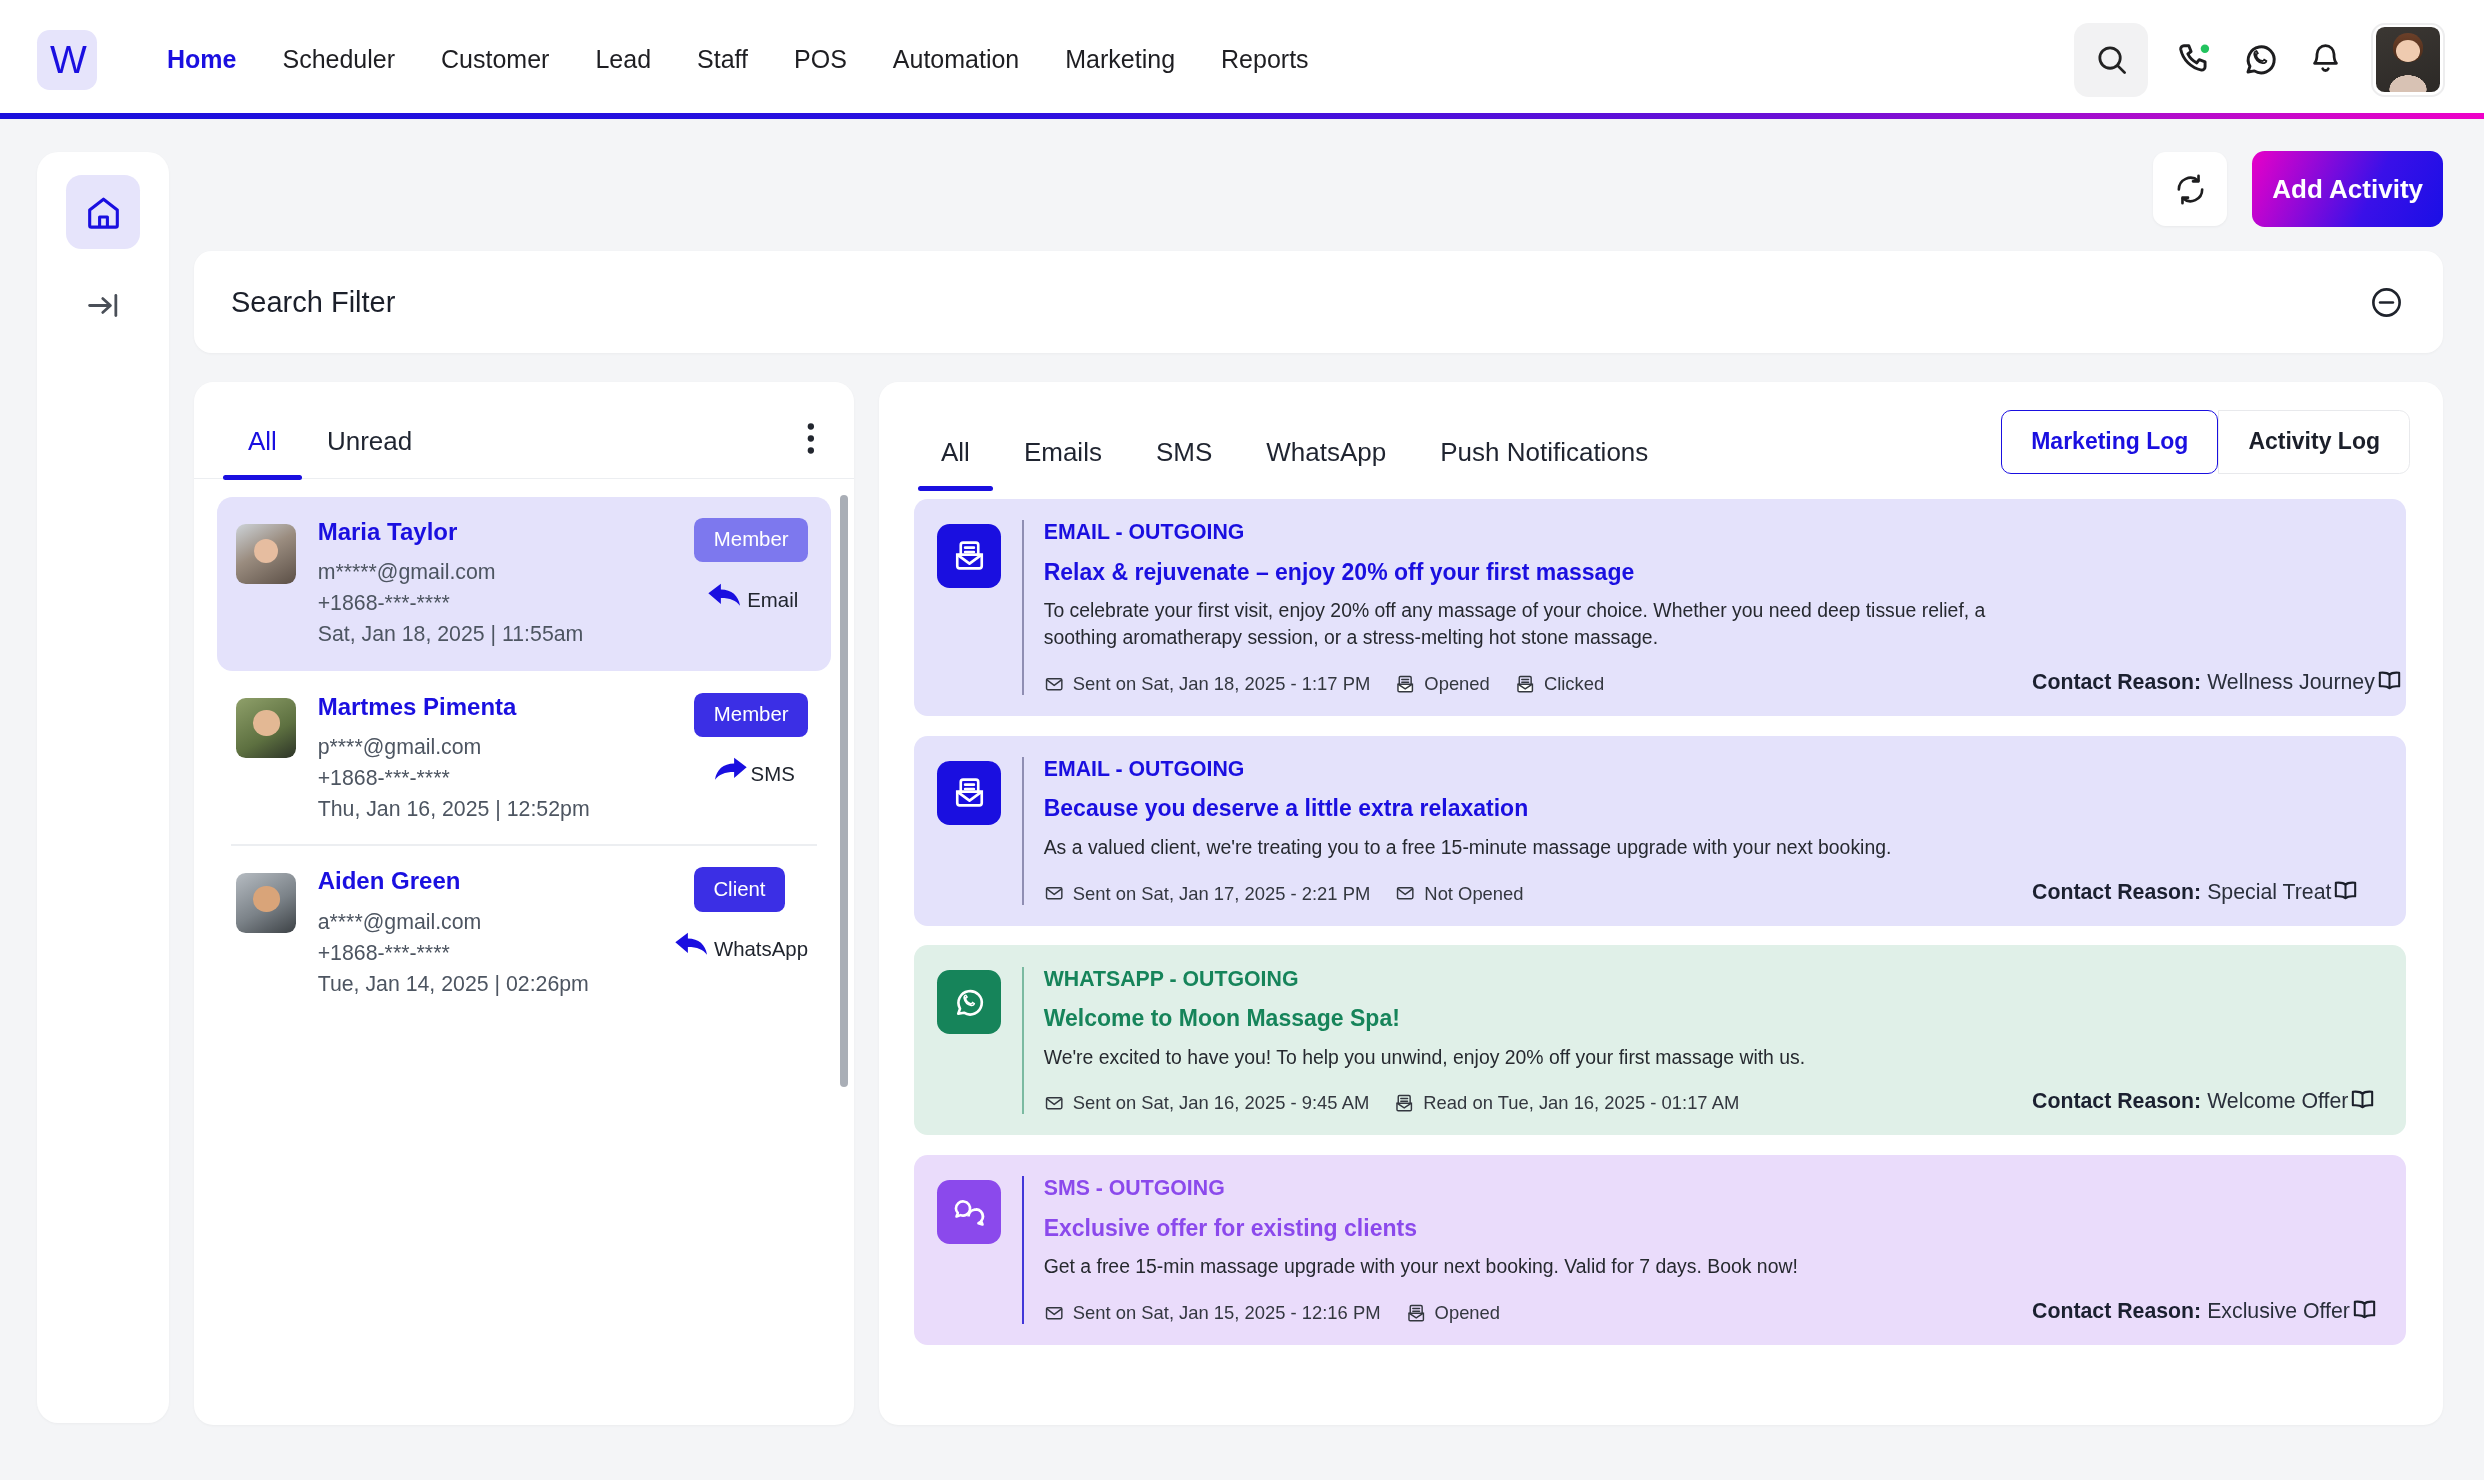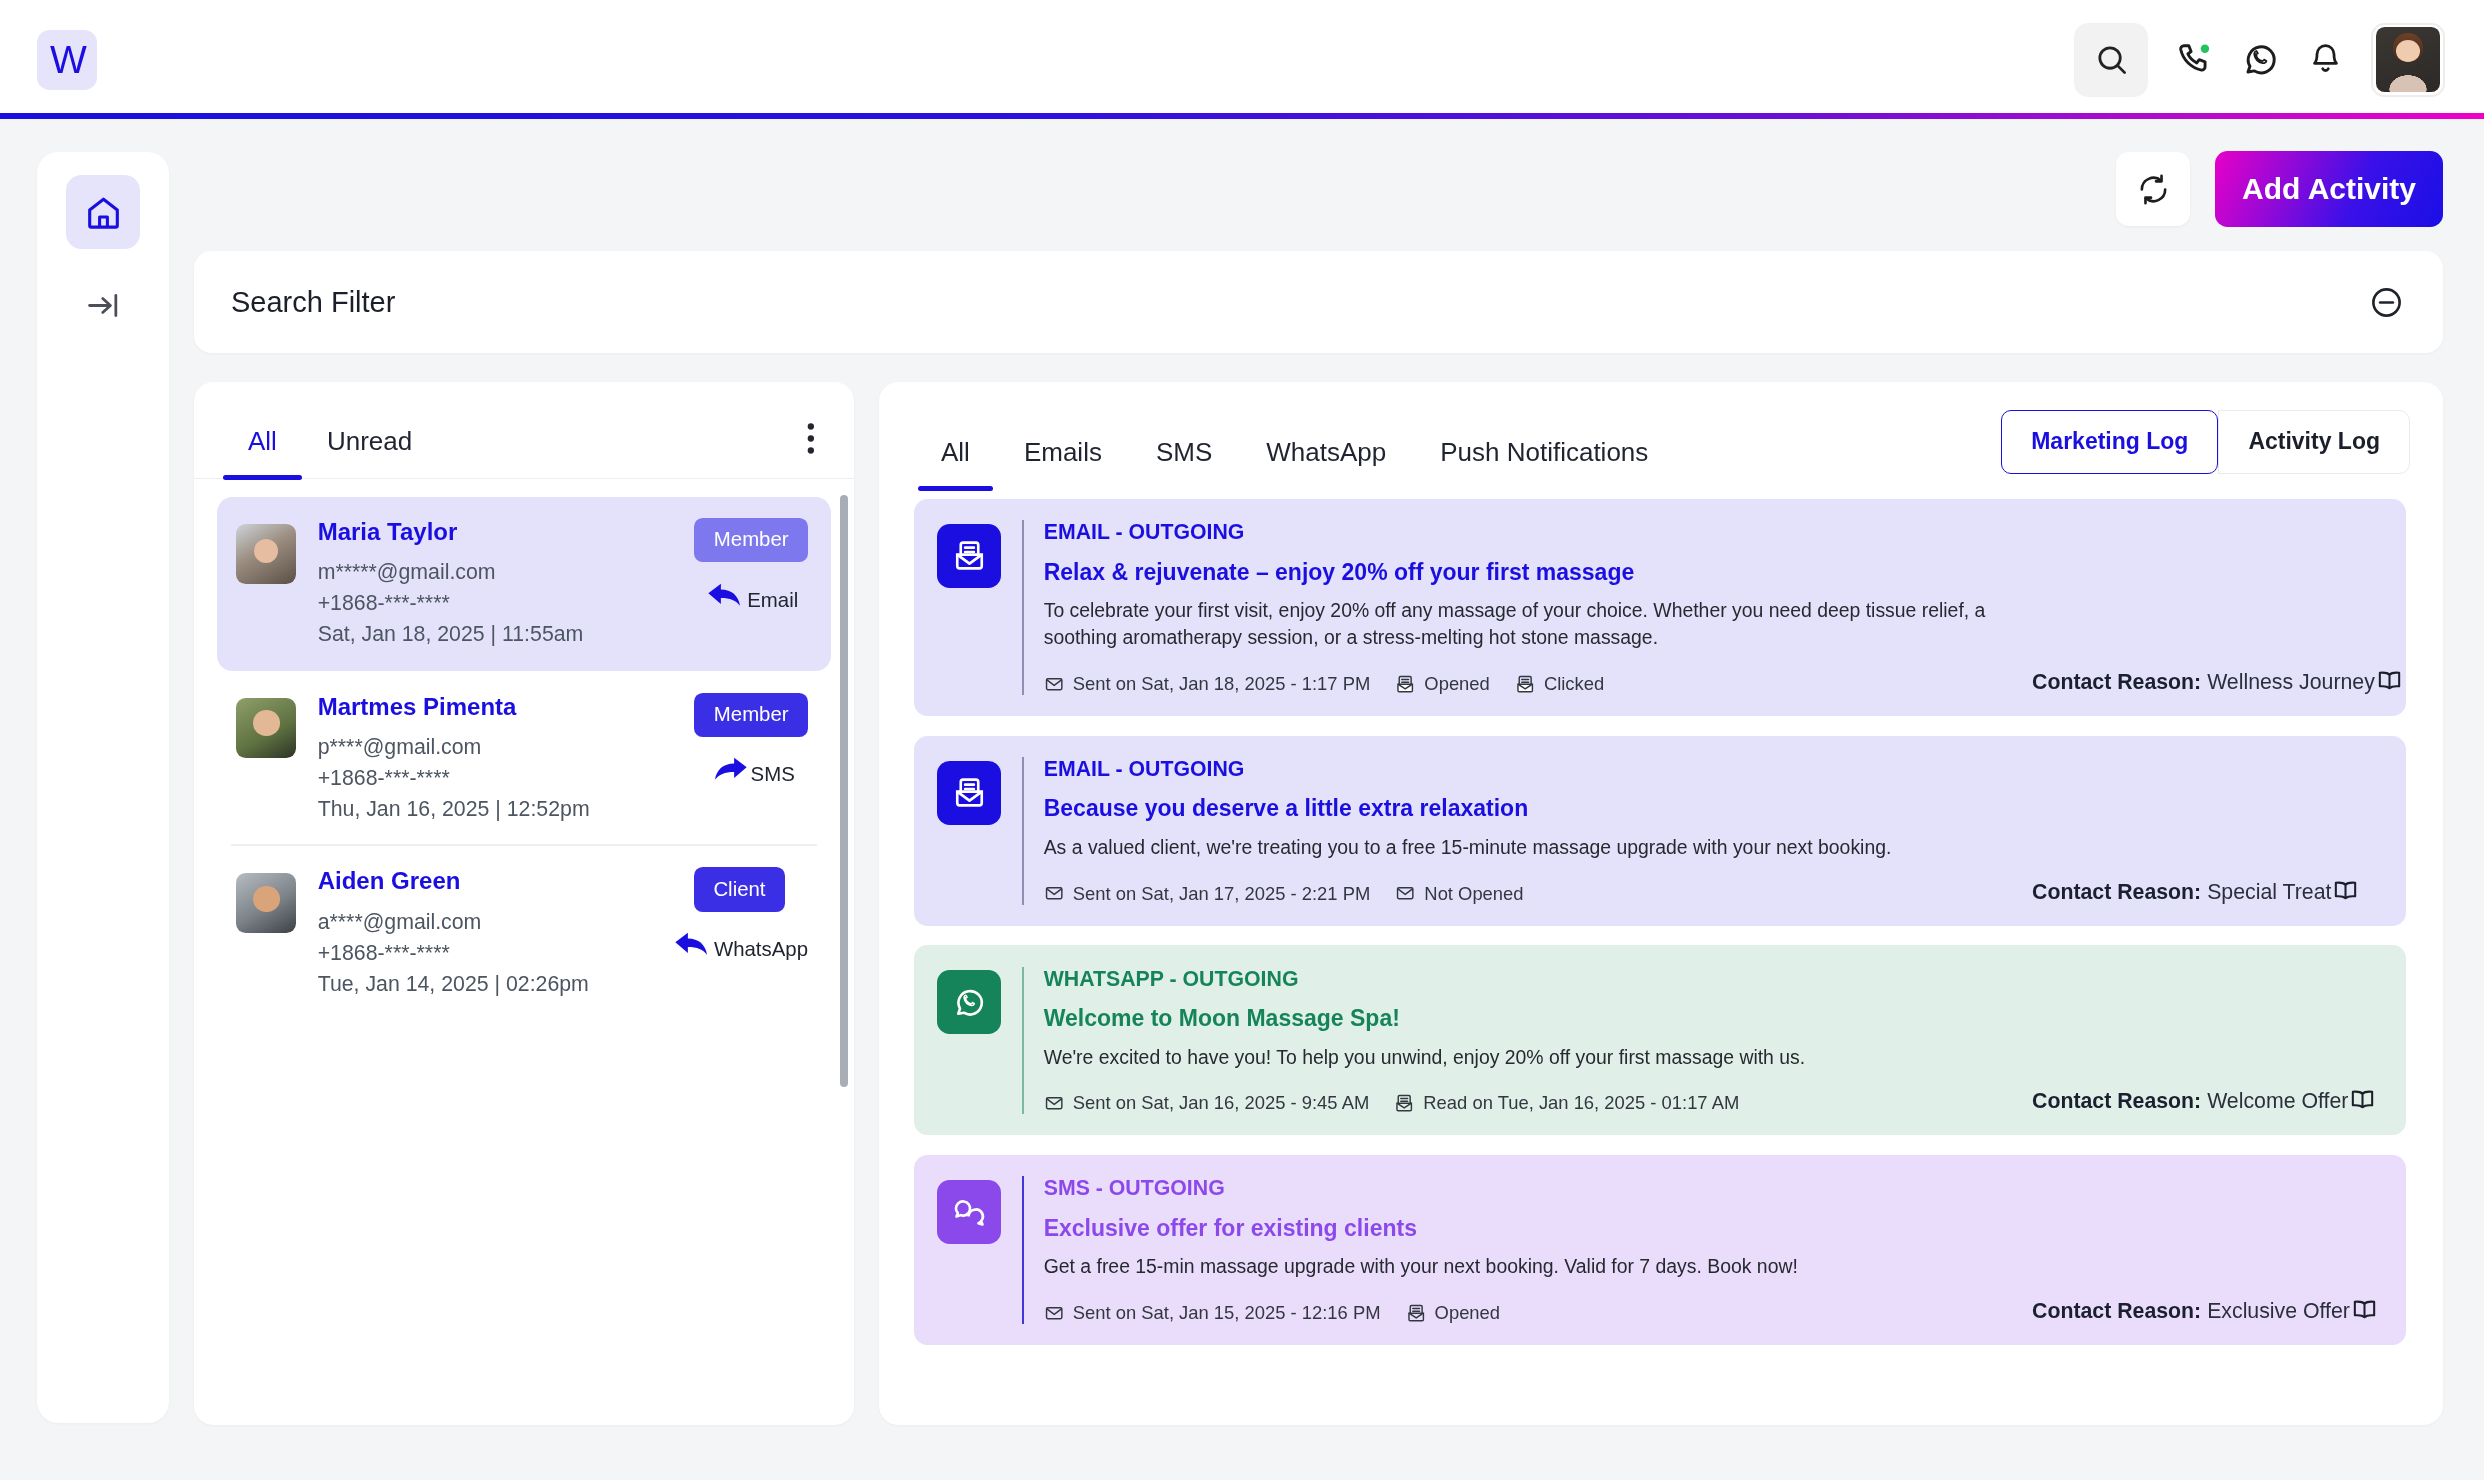--- a/index.html
+++ b/index.html
@@ -122,24 +122,24 @@
 
   .main-col { flex: 1 1 auto; display: flex; flex-direction: column; min-width: 0; }
 
   .top-actions { display: flex; justify-content: flex-end; align-items: center; gap: 25px; height: 74px; }
   .refresh-btn {
     width: 74px; height: 74px; background: #ffffff; border-radius: 12.6px;
     display: flex; align-items: center; justify-content: center; cursor: pointer;
     box-shadow: 0 1px 2.9px rgba(0,0,0,0.05);
   }
   .add-activity {
-    height: 76px; padding: 0 27px;
+    height: 76px; padding: 0 20px;
     border-radius: 12.6px;
     background: linear-gradient(115deg, #e800c8 0%, #9b08d6 28%, #3a10e8 62%, #1a0fe6 100%);
-    color: #fff; font-size: 30px; font-weight: bold;
+    color: #fff; font-size: 26px; font-weight: bold;
     display: flex; align-items: center; justify-content: center;
     border: none; cursor: pointer; white-space: nowrap;
   }
 
   .search-filter {
     margin-top: 25px;
     background: #ffffff;
     border-radius: 17.5px;
     height: 102px;
     display: flex; align-items: center;
@@ -285,20 +285,31 @@
   .book-icon { margin-top: auto; align-self: flex-end; cursor: pointer; display: flex; }
 </style>
 </head>
 <body>
 
 <div class="header">
   <div class="logo-box">
     <span class="logo-mark">W</span>
   </div>
 
+  <div class="nav">
+    <div class="nav-item active">Home</div>
+    <div class="nav-item">Scheduler</div>
+    <div class="nav-item">Customer</div>
+    <div class="nav-item">Lead</div>
+    <div class="nav-item">Staff</div>
+    <div class="nav-item">POS</div>
+    <div class="nav-item">Automation</div>
+    <div class="nav-item">Marketing</div>
+    <div class="nav-item">Reports</div>
+  </div>
 
   <div class="header-right">
     <div class="search-btn">
       <svg width="35" height="35" viewBox="0 0 24 24" fill="none" stroke="#222" stroke-width="1.9">
         <circle cx="11" cy="11" r="7"></circle>
           <line x1="16.2" y1="16.2" x2="21" y2="21" stroke-linecap="round"></line>
       </svg>
     </div>
     <div class="hicon">
       <svg width="39" height="39" viewBox="0 0 24 24" fill="none" stroke="#1d1d1f" stroke-width="1.8">

